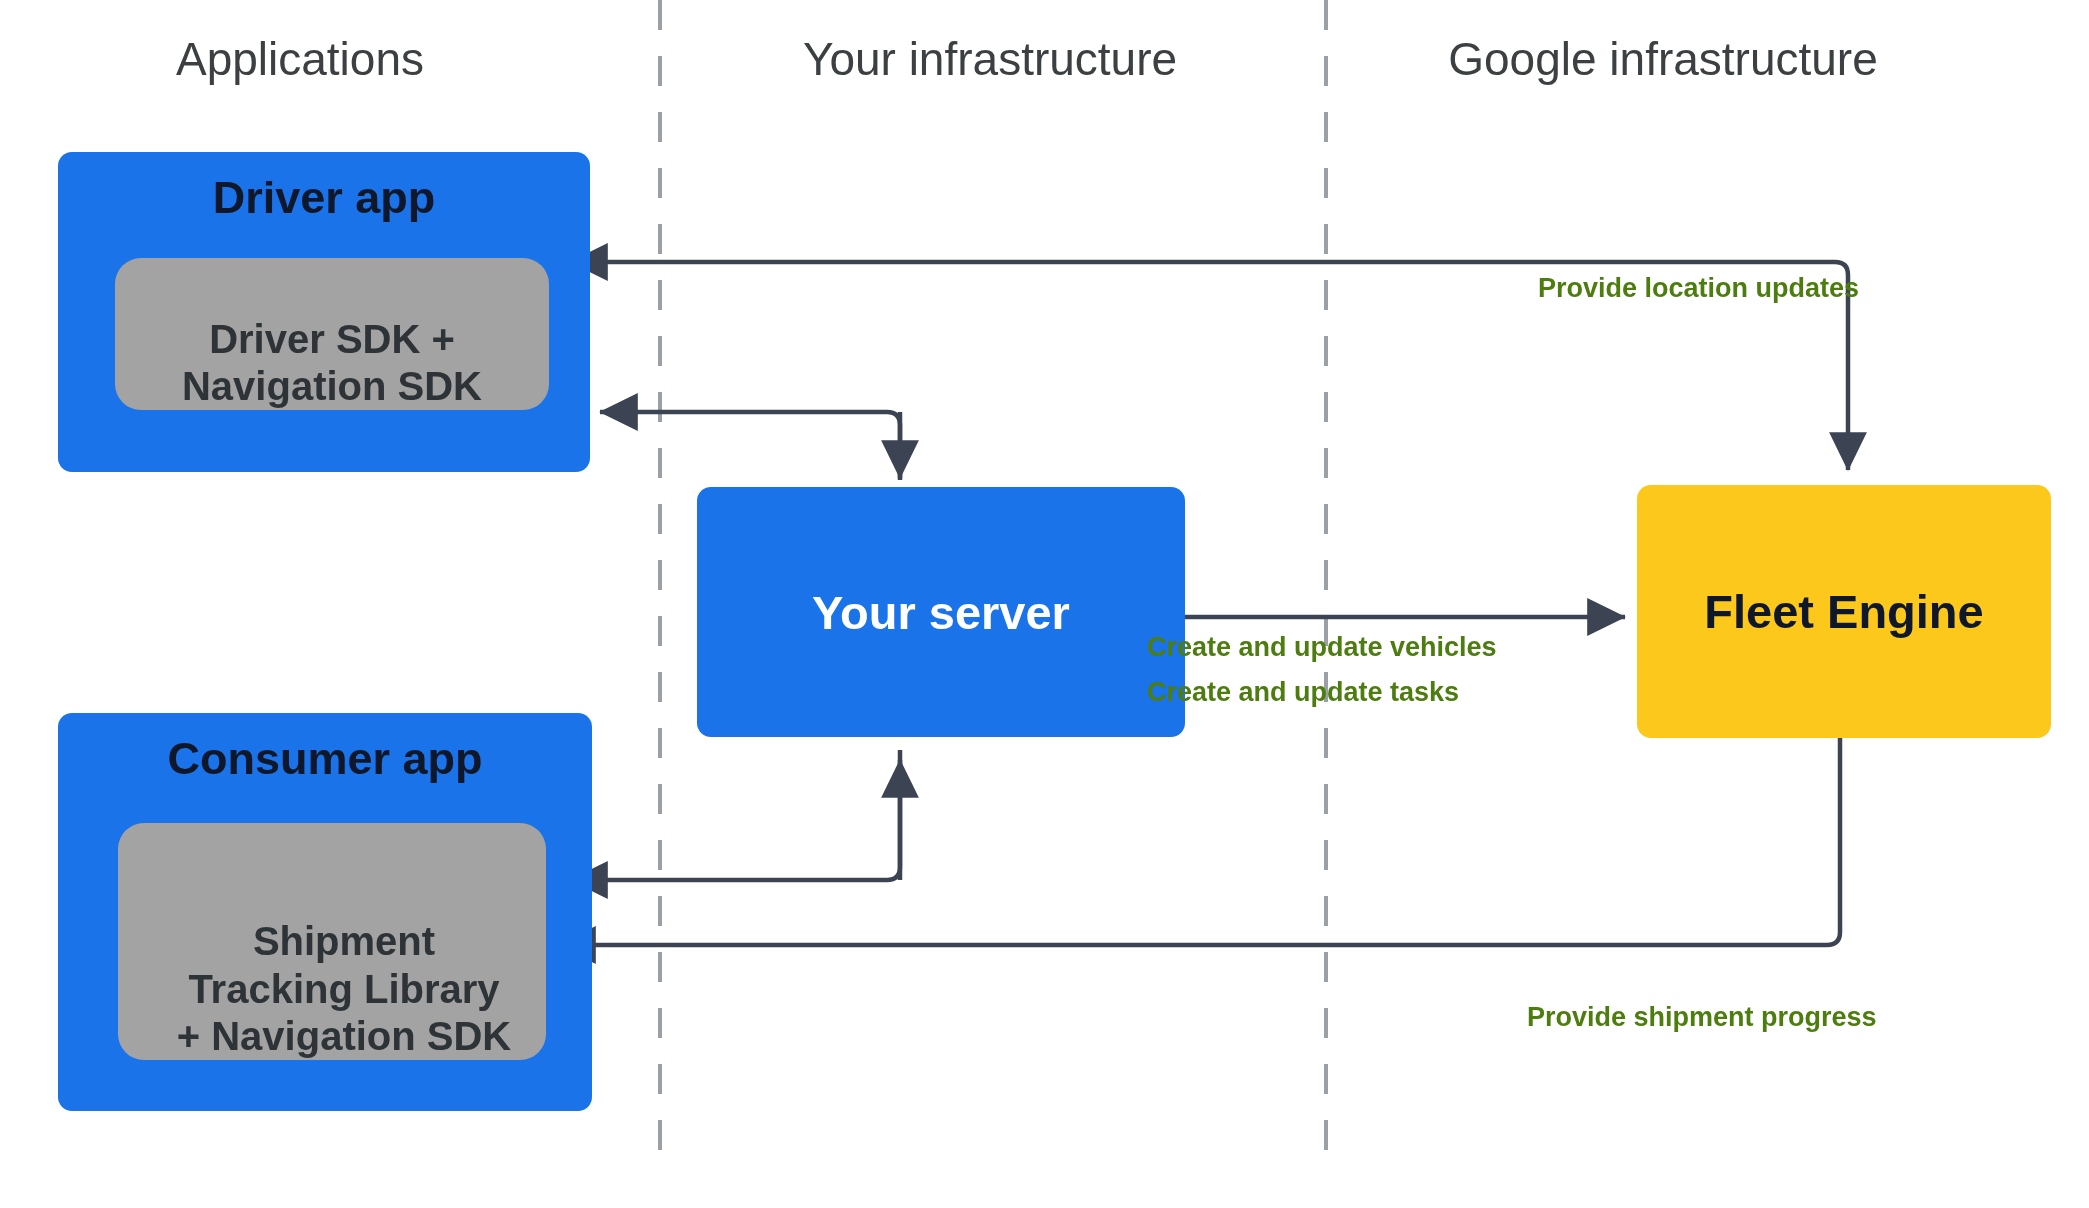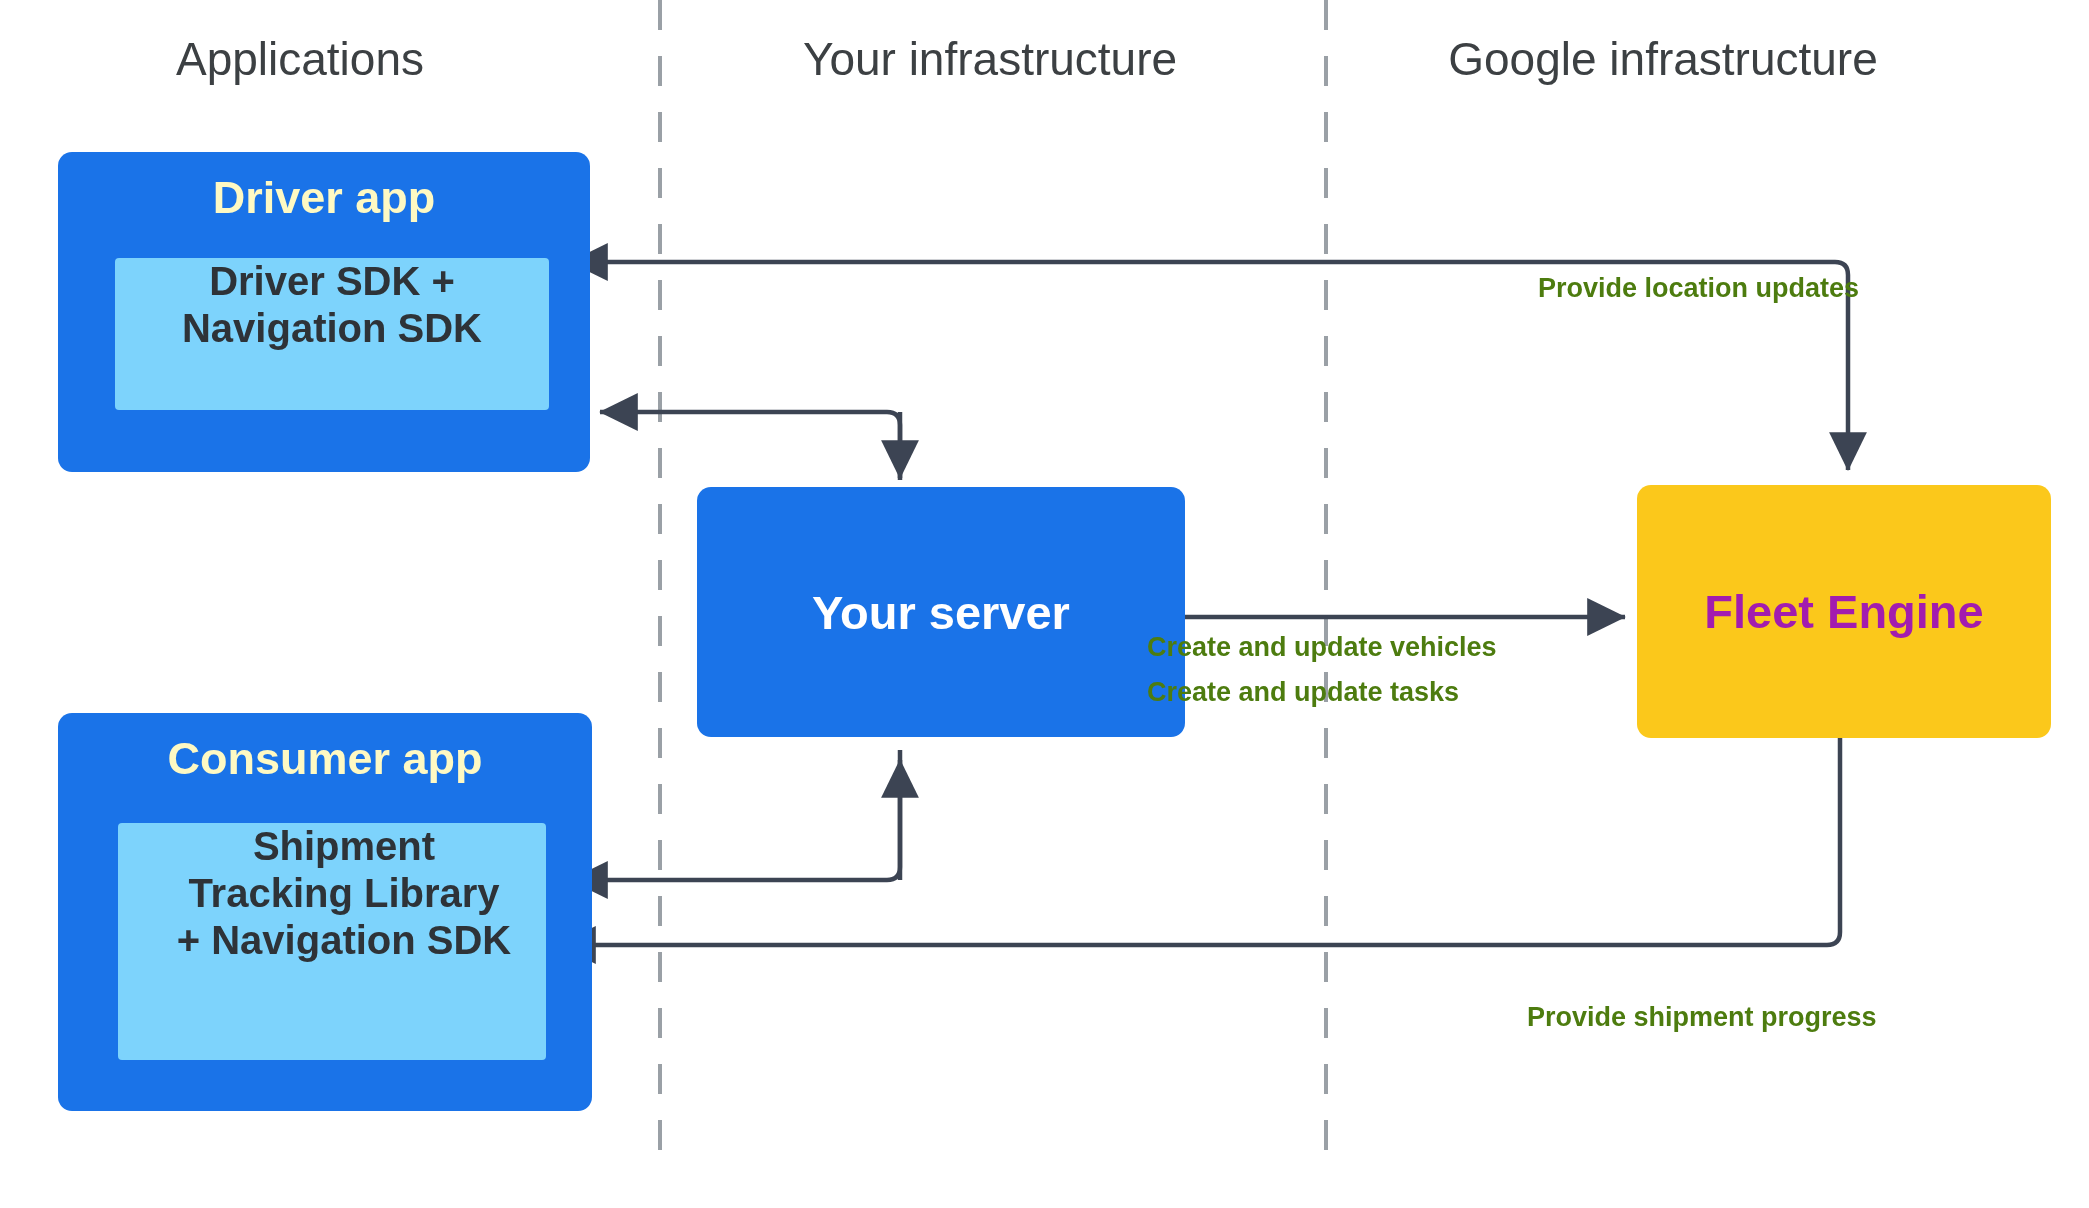--- a/index.html
+++ b/index.html
@@ -42,53 +42,53 @@
     align-items: center;
     border-radius: 14px;
   }
   .node.blue {
     background: #1a73e8;
   }
   .node.yellow {
     background: #fbc81b;
   }
   .app-title {
-    color: #fef9c3;
+    color: #0f172a;
     font-size: 45px;
     font-weight: bold;
     line-height: 1.05;
     text-align: center;
     white-space: nowrap;
   }
   .sdk-box {
     position: absolute;
     box-sizing: border-box;
-    background: #7dd3fc;
-    border-radius: 4px;
+    background: #a3a3a3;
+    border-radius: 26px;
     display: flex;
-    align-items: flex-start;
+    align-items: flex-end;
     justify-content: center;
     text-align: center;
   }
   .sdk-text {
     color: #2e3338;
     font-size: 40px;
     font-weight: bold;
     line-height: 1.18;
     text-align: center;
   }
   .server-text {
     color: #ffffff;
     font-size: 47px;
     font-weight: bold;
     text-align: center;
     white-space: nowrap;
   }
   .engine-text {
-    color: #a21caf;
+    color: #0f172a;
     font-size: 47px;
     font-weight: bold;
     text-align: center;
     white-space: nowrap;
   }
   .edge-label {
     position: absolute;
     font-size: 27px;
     font-weight: bold;
     color: #4d7c0f;

